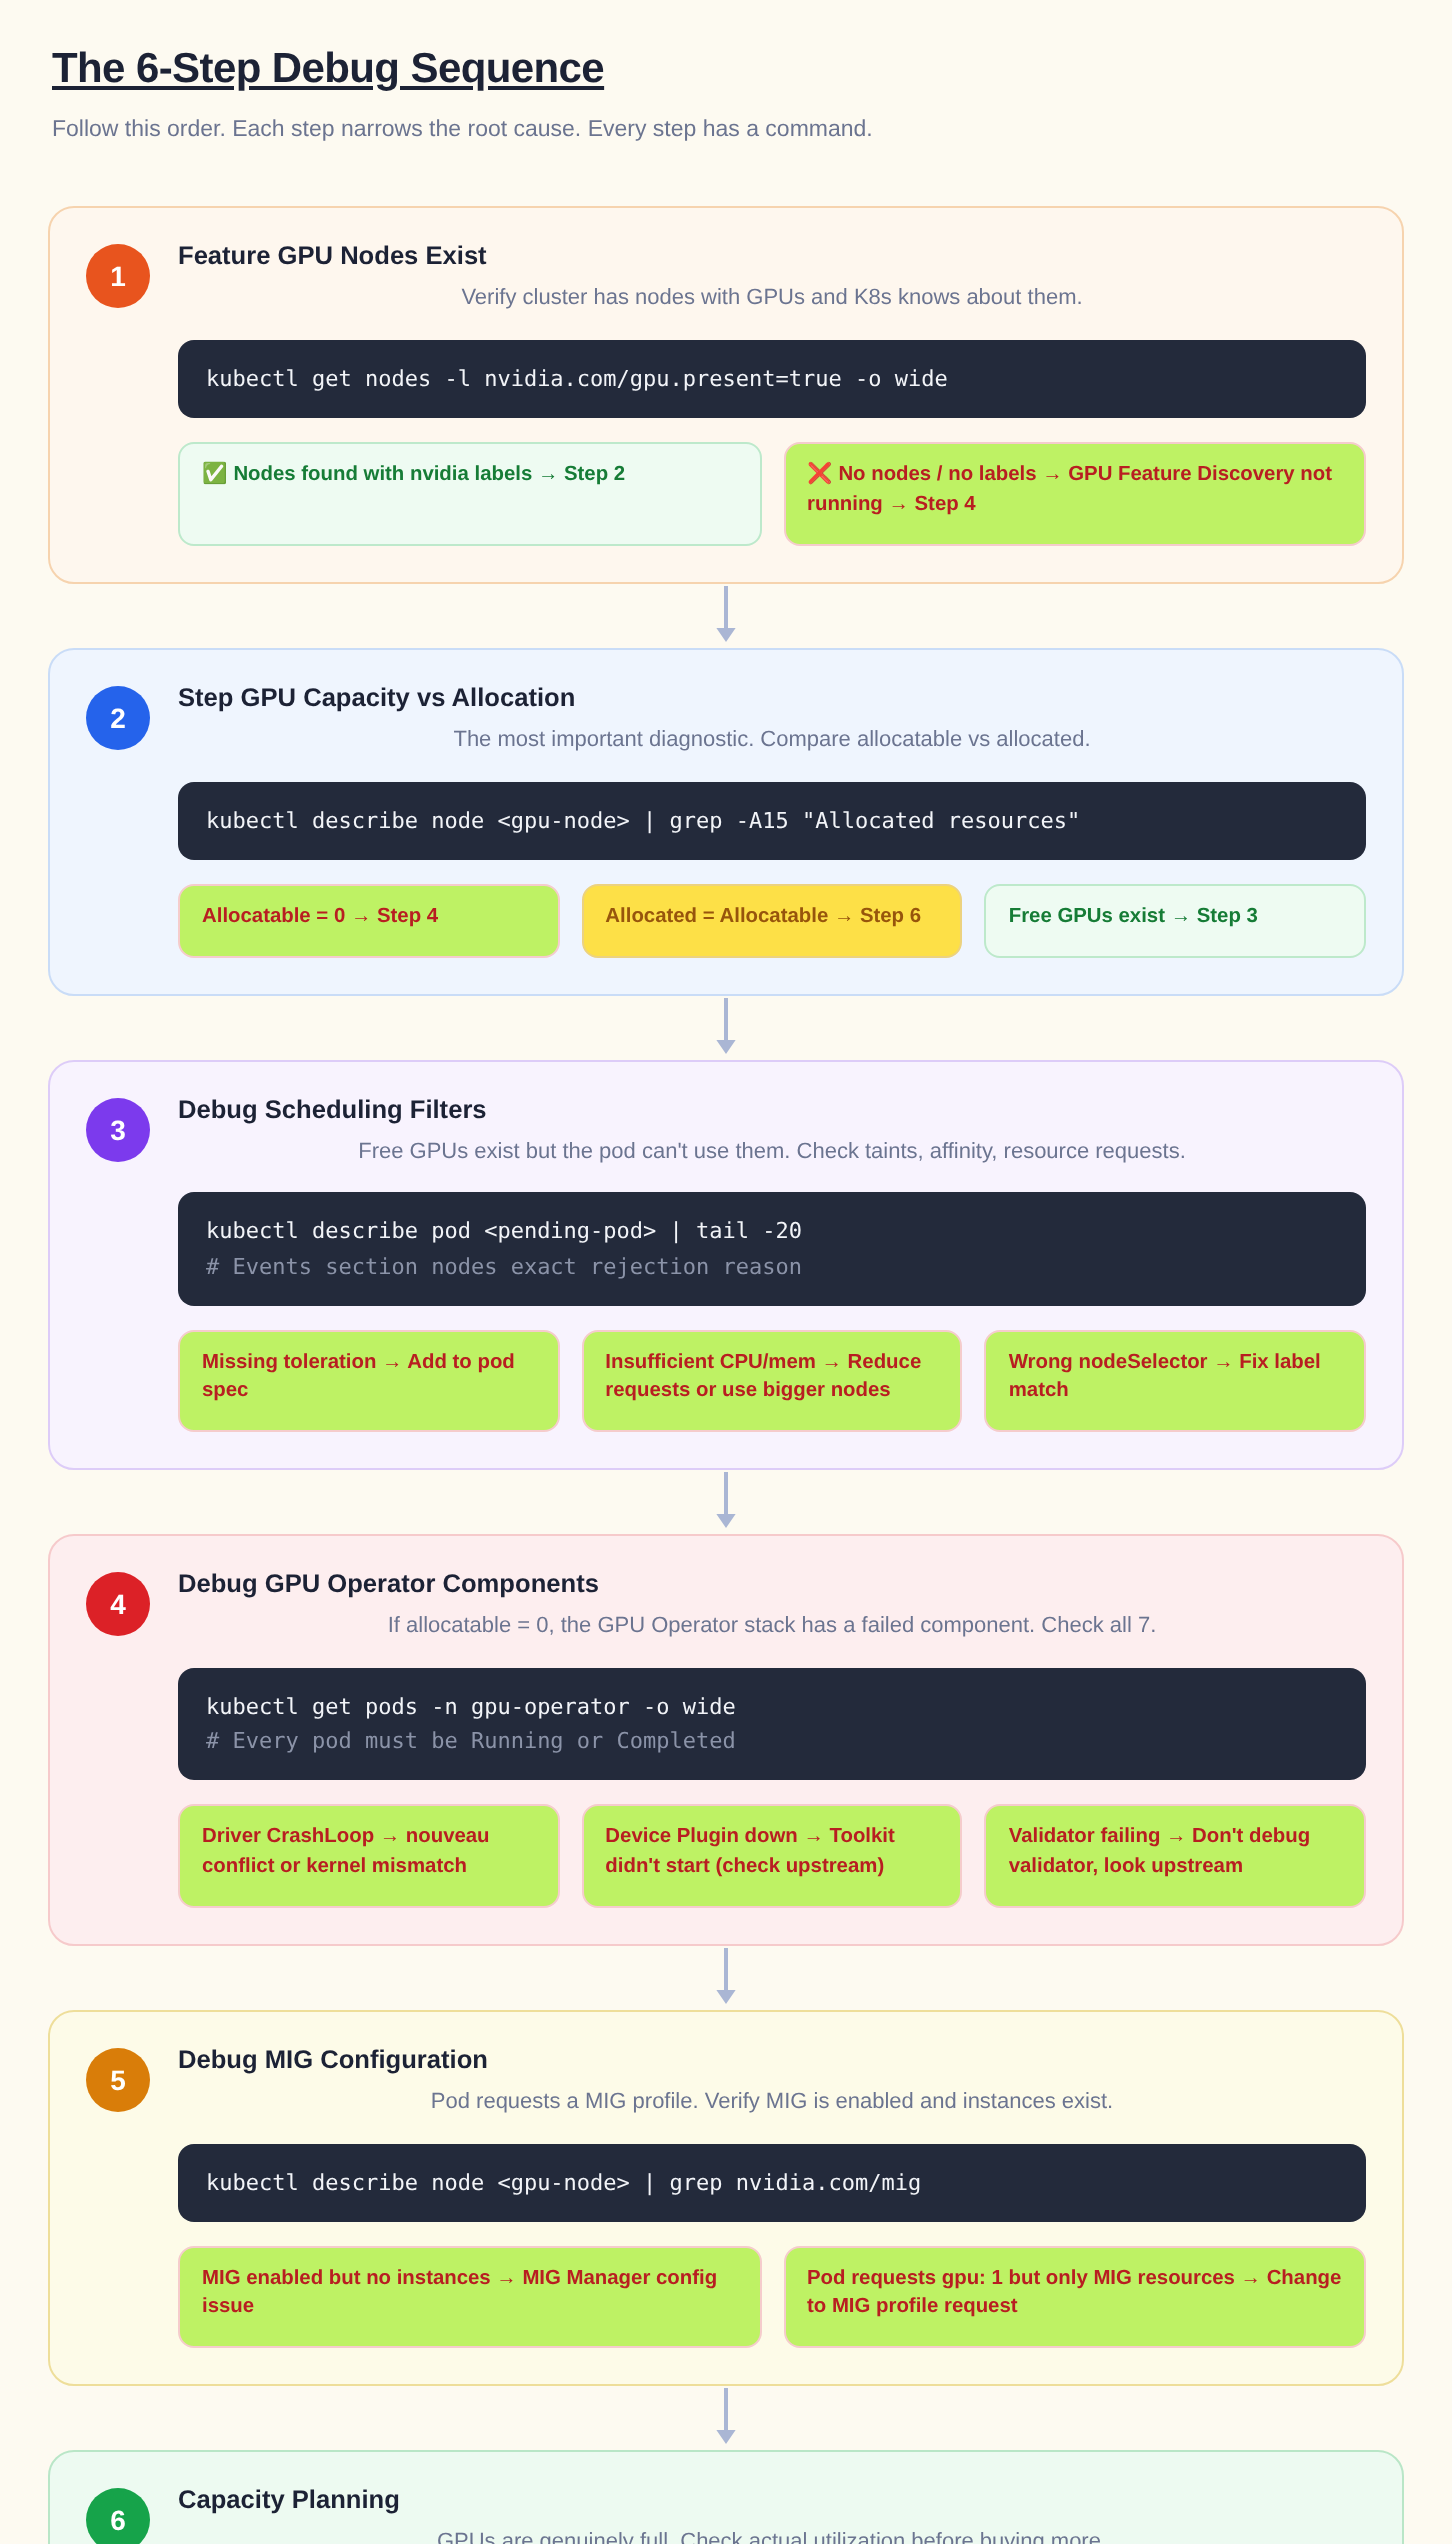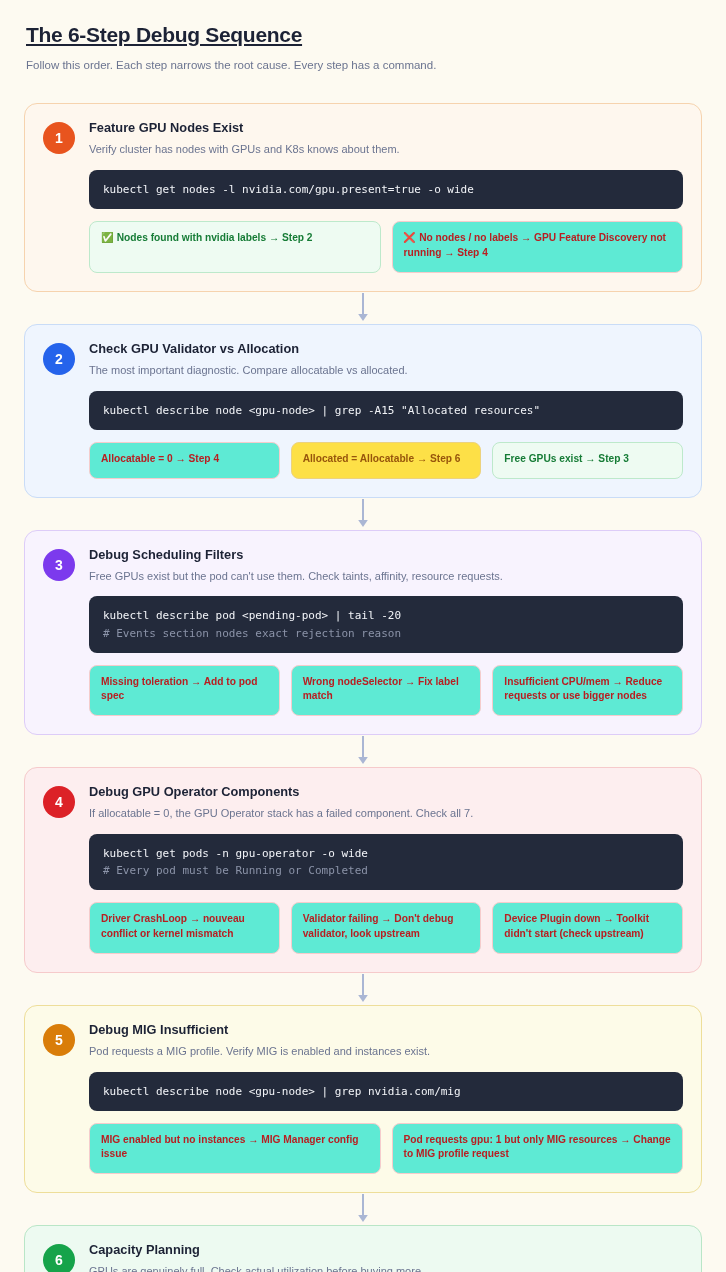--- a/index.html
+++ b/index.html
@@ -88,20 +88,21 @@
     font-weight: bold;
     color: #1c2235;
     line-height: 1.25;
   }
 
   .step-desc {
     margin-top: 6px;
     font-size: 11px;
     color: #6b7490;
     line-height: 1.45;
+    text-align: center;
   }
 
   .cmd {
     margin-top: 12px;
     background: #232a3b;
     border-radius: 8px;
     padding: 11px 14px;
     font-family: "DejaVu Sans Mono", "Liberation Mono", monospace;
     font-size: 11px;
     line-height: 1.55;
@@ -125,21 +126,21 @@
     border-radius: 8px;
     border: 1px solid transparent;
     padding: 9px 11px 11px 11px;
     font-size: 10.2px;
     font-weight: bold;
     line-height: 1.45;
   }
 
   
   .tone-green { background: #eefbf2; border-color: #bde9cb; color: #167c36; }
-  .tone-red   { background: #5eead4; border-color: #f5cccc; color: #b81e21; }
+  .tone-red   { background: #bef264; border-color: #f5cccc; color: #b81e21; }
   .tone-amber { background: #fde047; border-color: #ecd27f; color: #97550c; }
 
   
   .card-1 { background: #fef7ee; border-color: #f6d3ae; }
   .card-2 { background: #eff5fe; border-color: #c9dcf7; }
   .card-3 { background: #f8f3fe; border-color: #ddccf8; }
   .card-4 { background: #fdeeef; border-color: #f6cacb; }
   .card-5 { background: #fdfbe8; border-color: #eede9a; }
   .card-6 { background: #edfaf1; border-color: #b9e6c7; }
 
@@ -176,21 +177,21 @@
       </div>
       <div class="connector">
         <svg width="14" height="30" viewBox="0 0 14 30">
           <path d="M7 0 L7 22" stroke="#aab6d4" stroke-width="2"></path>
           <path d="M2.2 21 L7 28 L11.8 21 Z" fill="#aab6d4"></path>
         </svg>
       </div>
       <div class="step-card card-2">
         <div class="badge" style="background: rgb(37, 99, 235);">2</div>
         <div class="step-body">
-          <div class="step-title">Check GPU Validator vs Allocation</div>
+          <div class="step-title">Step GPU Capacity vs Allocation</div>
           <div class="step-desc">The most important diagnostic. Compare allocatable vs allocated.</div>
           <div class="cmd"><span>kubectl describe node &lt;gpu-node&gt; | grep -A15 "Allocated resources"</span></div>
           <div class="outcomes">
             <div class="outcome tone-red"><span>Allocatable = 0 → Step 4</span></div>
             <div class="outcome tone-amber"><span>Allocated = Allocatable → Step 6</span></div>
             <div class="outcome tone-green"><span>Free GPUs exist → Step 3</span></div>
           </div>
         </div>
       </div>
       <div class="connector">
@@ -200,54 +201,54 @@
         </svg>
       </div>
       <div class="step-card card-3">
         <div class="badge" style="background: rgb(124, 58, 237);">3</div>
         <div class="step-body">
           <div class="step-title">Debug Scheduling Filters</div>
           <div class="step-desc">Free GPUs exist but the pod can't use them. Check taints, affinity, resource requests.</div>
           <div class="cmd"><span>kubectl describe pod &lt;pending-pod&gt; | tail -20</span><span class="comment"># Events section nodes exact rejection reason</span></div>
           <div class="outcomes">
             <div class="outcome tone-red"><span>Missing toleration → Add to pod spec</span></div>
+            <div class="outcome tone-red"><span>Insufficient CPU/mem → Reduce requests or use bigger nodes</span></div>
             <div class="outcome tone-red"><span>Wrong nodeSelector → Fix label match</span></div>
-            <div class="outcome tone-red"><span>Insufficient CPU/mem → Reduce requests or use bigger nodes</span></div>
           </div>
         </div>
       </div>
       <div class="connector">
         <svg width="14" height="30" viewBox="0 0 14 30">
           <path d="M7 0 L7 22" stroke="#aab6d4" stroke-width="2"></path>
           <path d="M2.2 21 L7 28 L11.8 21 Z" fill="#aab6d4"></path>
         </svg>
       </div>
       <div class="step-card card-4">
         <div class="badge" style="background: rgb(220, 33, 39);">4</div>
         <div class="step-body">
           <div class="step-title">Debug GPU Operator Components</div>
           <div class="step-desc">If allocatable = 0, the GPU Operator stack has a failed component. Check all 7.</div>
           <div class="cmd"><span>kubectl get pods -n gpu-operator -o wide</span><span class="comment"># Every pod must be Running or Completed</span></div>
           <div class="outcomes">
             <div class="outcome tone-red"><span>Driver CrashLoop → nouveau conflict or kernel mismatch</span></div>
+            <div class="outcome tone-red"><span>Device Plugin down → Toolkit didn't start (check upstream)</span></div>
             <div class="outcome tone-red"><span>Validator failing → Don't debug validator, look upstream</span></div>
-            <div class="outcome tone-red"><span>Device Plugin down → Toolkit didn't start (check upstream)</span></div>
           </div>
         </div>
       </div>
       <div class="connector">
         <svg width="14" height="30" viewBox="0 0 14 30">
           <path d="M7 0 L7 22" stroke="#aab6d4" stroke-width="2"></path>
           <path d="M2.2 21 L7 28 L11.8 21 Z" fill="#aab6d4"></path>
         </svg>
       </div>
       <div class="step-card card-5">
         <div class="badge" style="background: rgb(217, 125, 9);">5</div>
         <div class="step-body">
-          <div class="step-title">Debug MIG Insufficient</div>
+          <div class="step-title">Debug MIG Configuration</div>
           <div class="step-desc">Pod requests a MIG profile. Verify MIG is enabled and instances exist.</div>
           <div class="cmd"><span>kubectl describe node &lt;gpu-node&gt; | grep nvidia.com/mig</span></div>
           <div class="outcomes">
             <div class="outcome tone-red"><span>MIG enabled but no instances → MIG Manager config issue</span></div>
             <div class="outcome tone-red"><span>Pod requests gpu: 1 but only MIG resources → Change to MIG profile request</span></div>
           </div>
         </div>
       </div>
       <div class="connector">
         <svg width="14" height="30" viewBox="0 0 14 30">

